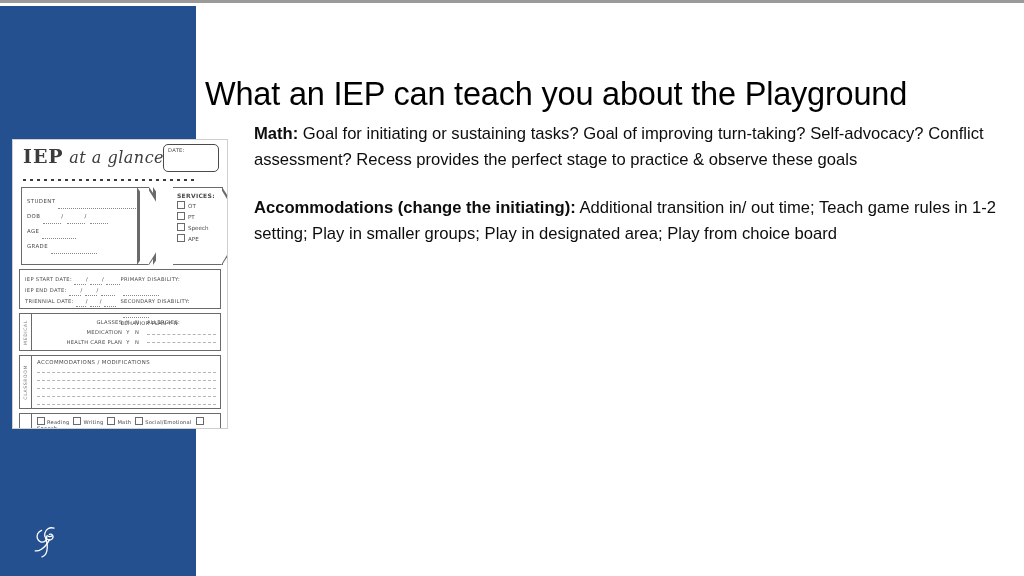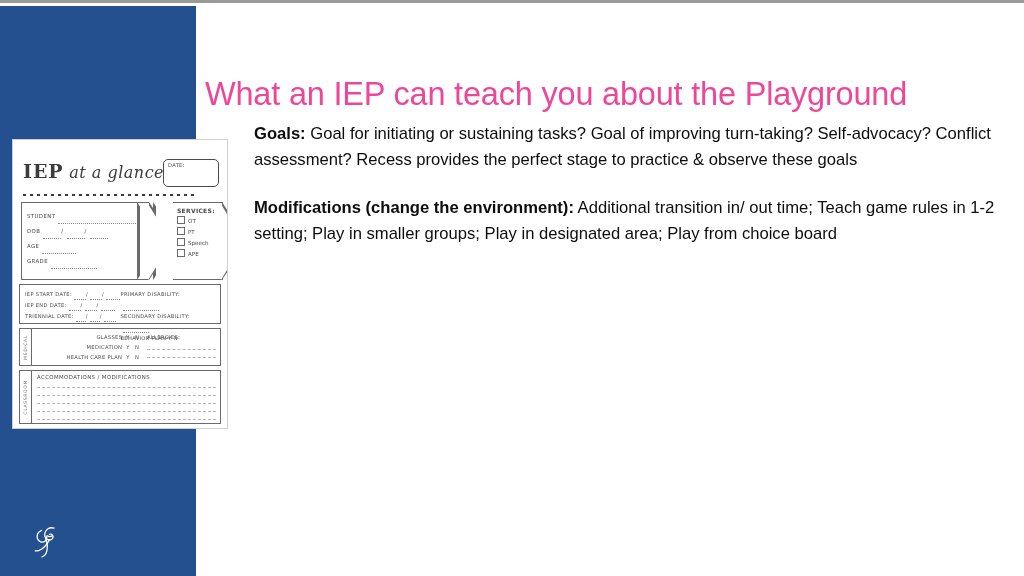--- a/index.html
+++ b/index.html
@@ -45,21 +45,21 @@
   }
 
   
   #slide-title {
     position: absolute;
     left: 205px;
     top: 48px;
     width: 810px;
     font-size: 32.5px;
     line-height: 42px;
-    color: #ec4899;
+    color: #000000;
     font-weight: 400;
     letter-spacing: -0.2px;
     white-space: nowrap;
   }
 
   
   #body-block {
     position: absolute;
     left: 254px;
     top: 118px;
@@ -81,21 +81,21 @@
   
   #iep-handout {
     position: absolute;
     left: 12px;
     top: 136px;
     width: 216px;
     height: 290px;
     background: #ffffff;
     border: 1px solid #cfcfcf;
     box-sizing: border-box;
-    padding: 20px 6px 4px 6px;
+    padding: 5px 6px 4px 6px;
     overflow: hidden;
     color: #4a4a4a;
     font-family: "DejaVu Sans", sans-serif;
   }
   .iep-headrow {
     position: relative;
     height: 32px;
   }
   .iep-title {
     position: absolute;
@@ -347,25 +347,25 @@
   <div id="blue-panel"></div>
 
   <div id="content-panel"></div>
 
   <h1 id="slide-title">What an IEP can teach you about the Playground</h1>
 
   <div id="body-block">
 
 
     <p class="para">
-      <span class="lead">Goals:</span><span> Goal for initiating or sustaining tasks? Goal of improving turn-taking? Self-advocacy? Conflict assessment? Recess provides the perfect stage to practice &amp; observe these goals</span>
+      <span class="lead">Math:</span><span> Goal for initiating or sustaining tasks? Goal of improving turn-taking? Self-advocacy? Conflict assessment? Recess provides the perfect stage to practice &amp; observe these goals</span>
     </p>
 
     <p class="para">
-      <span class="lead">Modifications (change the environment):</span><span> Additional transition in/ out time; Teach game rules in 1-2 setting; Play in smaller groups; Play in designated area; Play from choice board</span>
+      <span class="lead">Accommodations (change the initiating):</span><span> Additional transition in/ out time; Teach game rules in 1-2 setting; Play in smaller groups; Play in designated area; Play from choice board</span>
     </p>
 
 
   </div>
 
   <div id="iep-handout">
 
     <div class="iep-headrow">
       <div class="iep-title">
         <span class="big">IEP</span>

